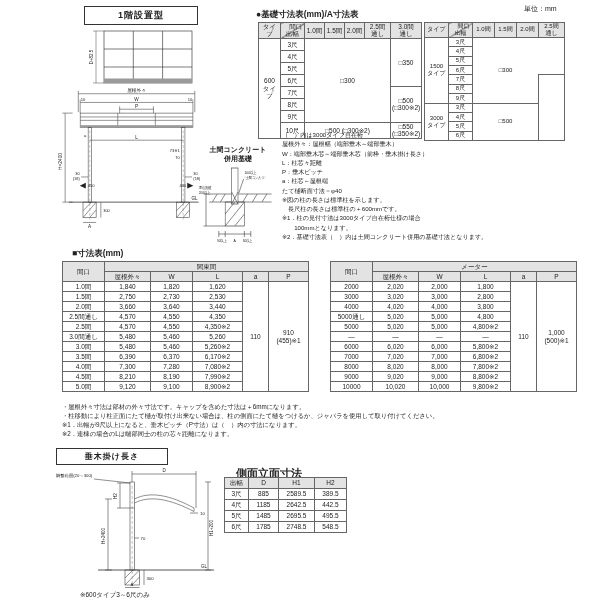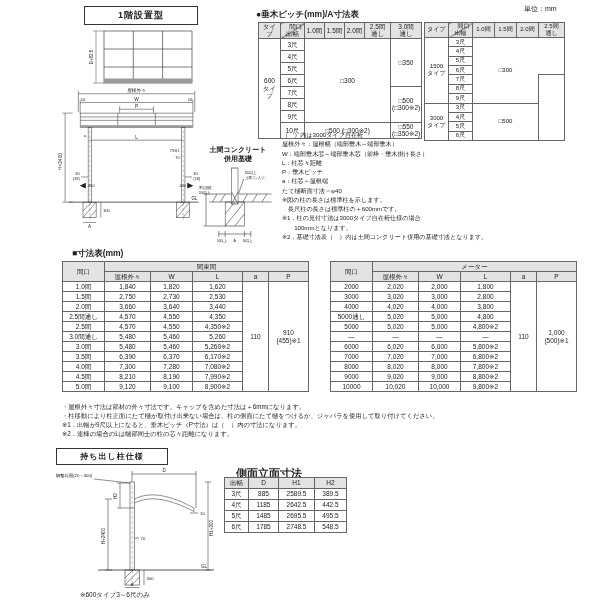--- a/index.html
+++ b/index.html
@@ -141,21 +141,21 @@
     <text x="38" y="104.8" font-size="4.4">450</text>
     <text x="143" y="104.8" text-anchor="end" font-size="4.4">400</text>
     <text x="148.5" y="118" font-size="4.8">GL</text>
     <text x="54.5" y="130" font-size="4.2">300</text>
     <text x="40" y="147" text-anchor="middle">A</text>
   </g>
 </svg>
 
 <div class="abs unit" style="left:524px;top:4px">単位：mm</div>
 
-<div class="abs sec-title" style="left:256px;top:9px">●垂木ピッチ(mm)/A寸法表</div>
+<div class="abs sec-title" style="left:256px;top:9px">●基礎寸法表(mm)/A寸法表</div>
 
 <table class="abs ftab" style="left:258px;top:22px">
   <colgroup>
     <col style="width:22px">
       <col style="width:24px">
       <col style="width:20px">
     <col style="width:20px">
       <col style="width:20px">
       <col style="width:26px">
       <col style="width:26px">
@@ -519,21 +519,21 @@
 </table>
 
 <div class="abs dimnotes" style="left:62px;top:402px">
   <div>・屋根外々寸法は部材の外々寸法です。キャップを含めた寸法は＋6mmになります。</div>
   <div>・柱移動により柱正面にたて樋が取付け出来ない場合は、柱の側面にたて樋をつけるか、ジャバラを使用して取り付けてください。</div>
   <div>※1．出幅が9尺以上になると、垂木ピッチ（P寸法）は（　）内の寸法になります。</div>
   <div>※2．連棟の場合のLは端部同士の柱の芯々距離になります。</div>
 </div>
 
 <div class="abs tbox" style="left:56px;top:448px;width:110px;height:15px;font-size:8px">
-  <span>持ち出し柱仕様</span>
+  <span>垂木掛け長さ</span>
 </div>
 
 <svg class="abs" style="left:54px;top:466px" width="168" height="124" viewBox="0 0 168 124">
   <g stroke="#444" stroke-width="0.6" fill="none">
     <line x1="78" y1="8" x2="142" y2="8"></line>
     <line x1="78" y1="5" x2="78" y2="16"></line>
     <line x1="142" y1="5" x2="142" y2="42"></line>
     <line x1="40" y1="13" x2="76" y2="17"></line>
     <rect x="76" y="16" width="4.5" height="88"></rect>
     <path d="M 80.5,33 C 96,25 116,29 140,42"></path>

